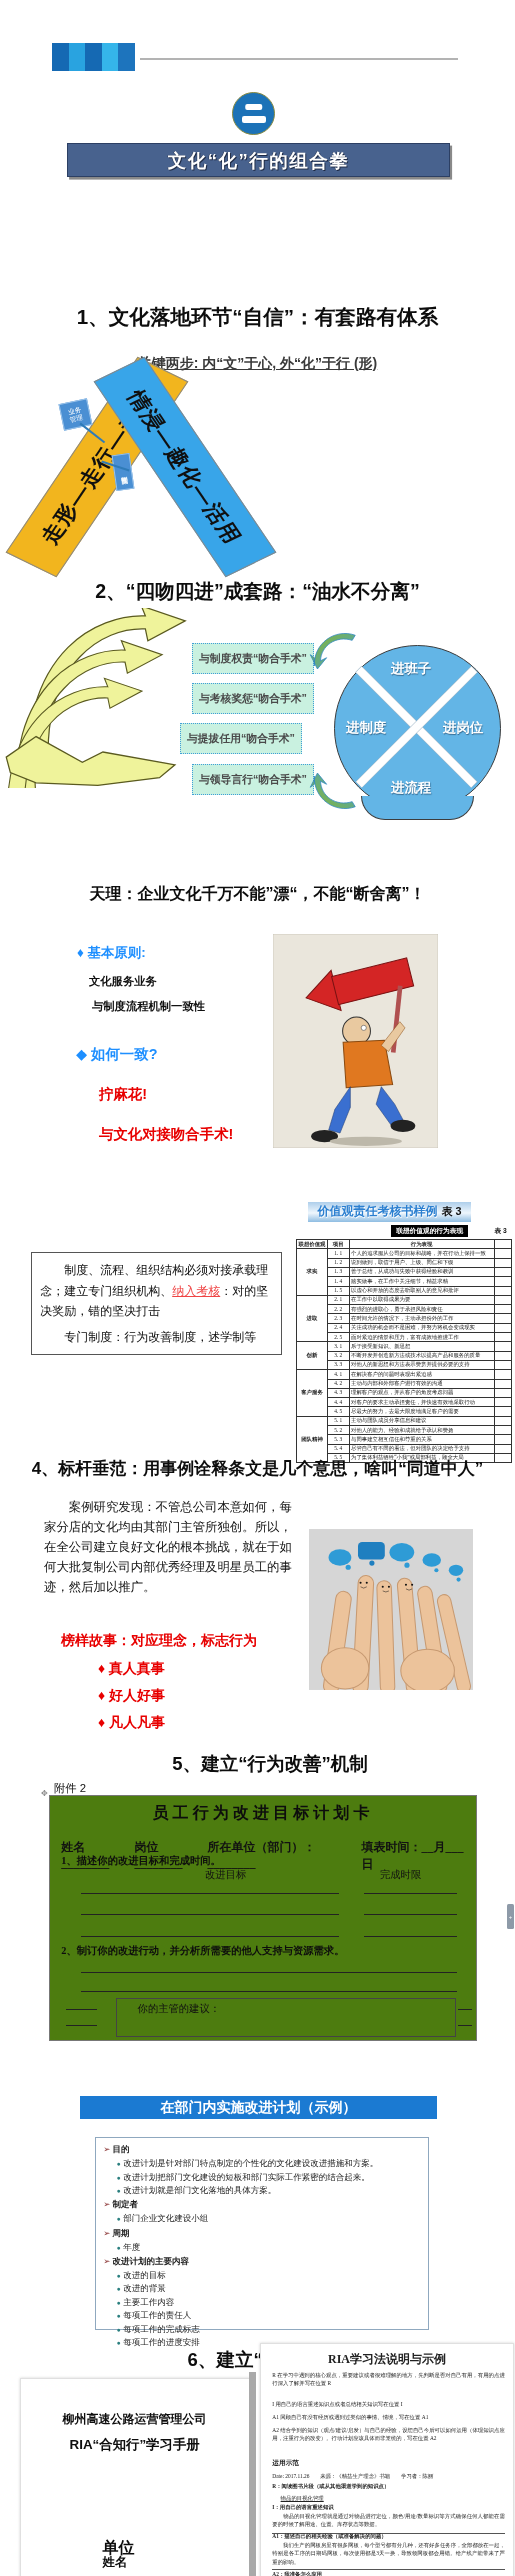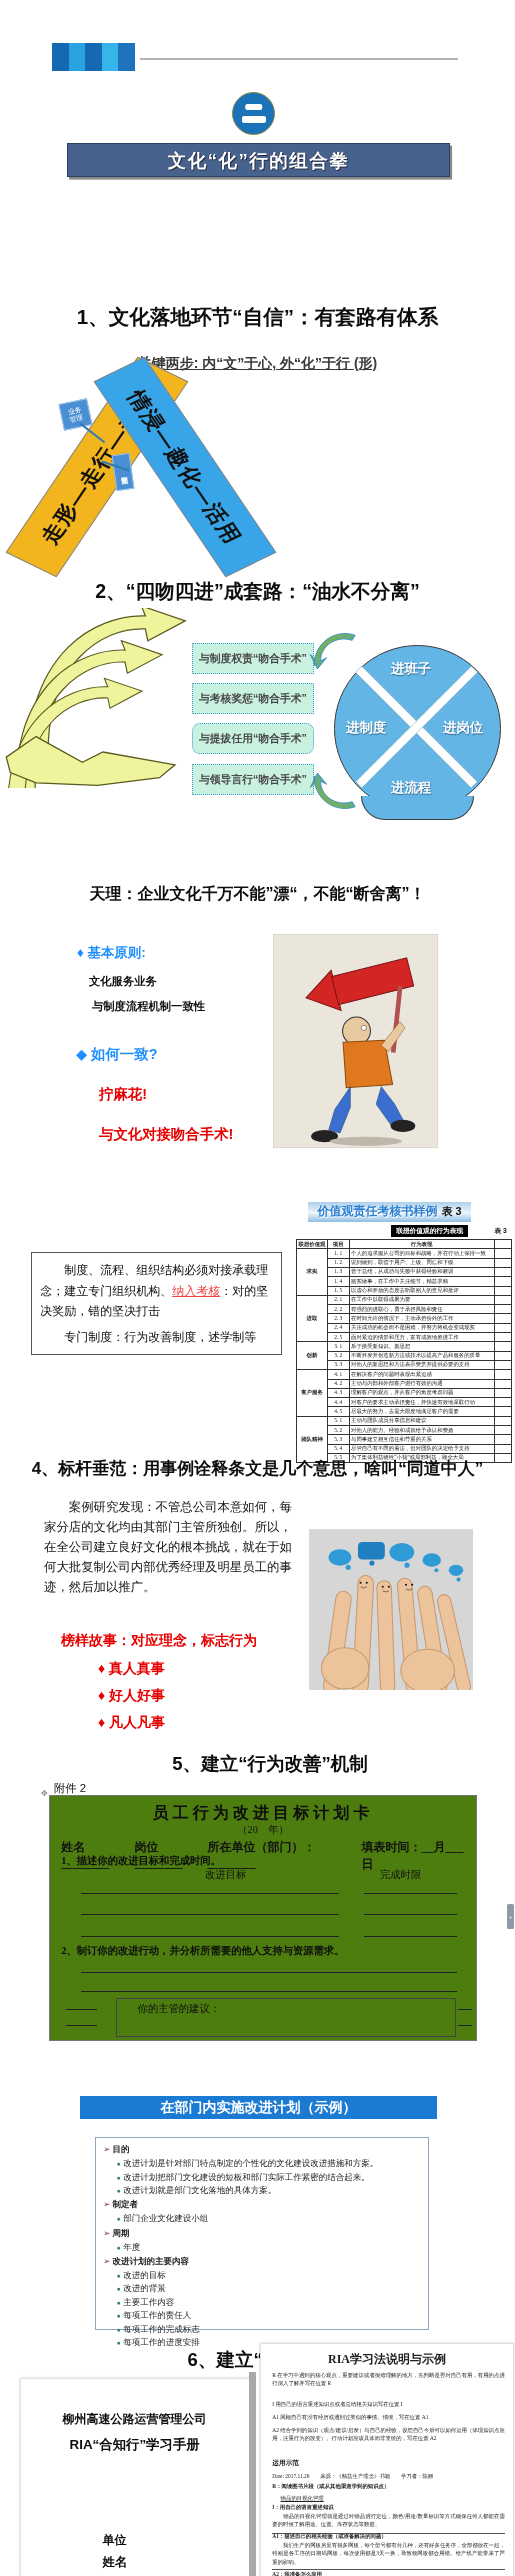--- a/index.html
+++ b/index.html
@@ -121,21 +121,21 @@
       </g>
     </svg>
   </div>
 
   <div class="c gbox" style="left:192px;top:643px;width:120px;height:29px;">
       <span>与制度权责“吻合手术”</span>
     </div>
   <div class="c gbox" style="left:192px;top:683px;width:120px;height:29px;justify-content:center;">
       <span>与考核奖惩“吻合手术”</span>
     </div>
-  <div class="c gbox" style="left:192px;top:723px;width:120px;height:29px;border-radius:8px;">
+  <div class="c gbox" style="left:180px;top:723px;width:120px;height:29px;">
       <span>与提拔任用“吻合手术”</span>
     </div>
   <div class="c gbox" style="left:192px;top:764px;width:120px;height:29px;">
       <span>与领导言行“吻合手术”</span>
     </div>
 
   <div class="c" style="left:308px;top:624px;width:49px;height:46px;">
     <svg width="49" height="46" viewBox="0 0 95 90">
       <defs>
           <linearGradient id="gg1" x1="0" y1="0" x2="1" y2="1">
@@ -392,21 +392,20 @@
       </g>
     </svg>
   </div>
 
   <div class="c ctr h" style="top:1751px;font-size:18.5px;padding-left:25px;">5、建立“行为改善”机制</div>
   <div class="c" style="left:54px;top:1781px;font-size:11.3px;">附件 2</div>
   <div class="c" style="left:41px;top:1788px;font-size:8.2px;color:#888;">✥</div>
 
   <div class="c form5" style="left:49px;top:1795px;width:426px;height:244px;">
     <div class="c ctr sf h" style="top:7.2px;font-size:16px;letter-spacing:4.1px;">员工行为改进目标计划卡</div>
-    <div class="c ctr sf" style="top:27px;font-size:10.3px;">（20　年）</div>
     <div class="c sf" style="left:11.3px;top:43px;right:8.2px;font-size:12px;font-weight:bold;display:flex;justify-content:space-between;gap:6px;">
       <span>姓名________</span>
       <span>岗位________</span>
       <span>所在单位（部门）： ________</span>
       <span>填表时间：__月___日</span>
     </div>
     <div class="c sf h" style="left:11.3px;top:58px;font-size:10.3px;">1、描述你的改进目标和完成时间。</div>
     <div class="c sf" style="left:155px;top:72px;font-size:10.3px;">改进目标</div>
     <div class="c sf" style="left:330px;top:72px;font-size:10.3px;">完成时限</div>
     <div class="c uline" style="left:31px;top:96px;width:258px;"></div>
@@ -448,21 +447,21 @@
     <div class="pb"><span class="dt">●</span><span>每项工作的责任人</span></div>
     <div class="pb"><span class="dt">●</span><span>每项工作的完成标志</span></div>
     <div class="pb"><span class="dt">●</span><span>每项工作的进度安排</span></div>
   </div>
 
   <div class="c ctr h" style="top:2347px;font-size:18.5px;">6、建立“述学”制</div>
 
   <div class="c page" style="left:19.6px;top:2378px;width:228px;height:252px;">
     <div class="c ctr sf h" style="top:32px;font-size:12px;">柳州高速公路运营管理公司</div>
     <div class="c ctr h" style="top:57px;font-size:13.4px;">RIA“合知行”学习手册</div>
-    <div class="c sf h" style="left:82px;top:153px;font-size:12px;">单位</div>
+    <div class="c sf h" style="left:82px;top:159px;font-size:16px;">单位</div>
     <div class="c sf h" style="left:82px;top:175px;font-size:12.4px;">姓名</div>
 
   </div>
   <div class="c divbar" style="left:249px;top:2372px;width:7.2px;height:259px;"></div>
 
   <div class="c page doc" style="left:260px;top:2343px;width:252px;height:289px;font-size:5.4px;line-height:1.55;">
     <div class="c ctr b" style="top:6.2px;font-size:12px;">RIA学习法说明与示例</div>
     <div class="c" style="left:11.3px;top:27px;right:8.2px;text-align:justify;">R 在学习中遇到的核心观点，重要建议或者很难理解的地方，先判断是否对自己有用，有用的点进行深入了解并写在位置 R</div>
     <div class="c" style="left:11.3px;top:56px;right:8.2px;">I 用自己的语言重述知识点或者总结相关知识写在位置 I</div>
     <div class="c" style="left:11.3px;top:69px;right:8.2px;">A1 回顾自己有没有经历或遇到过类似的事情、情境，写在位置 A1</div>

